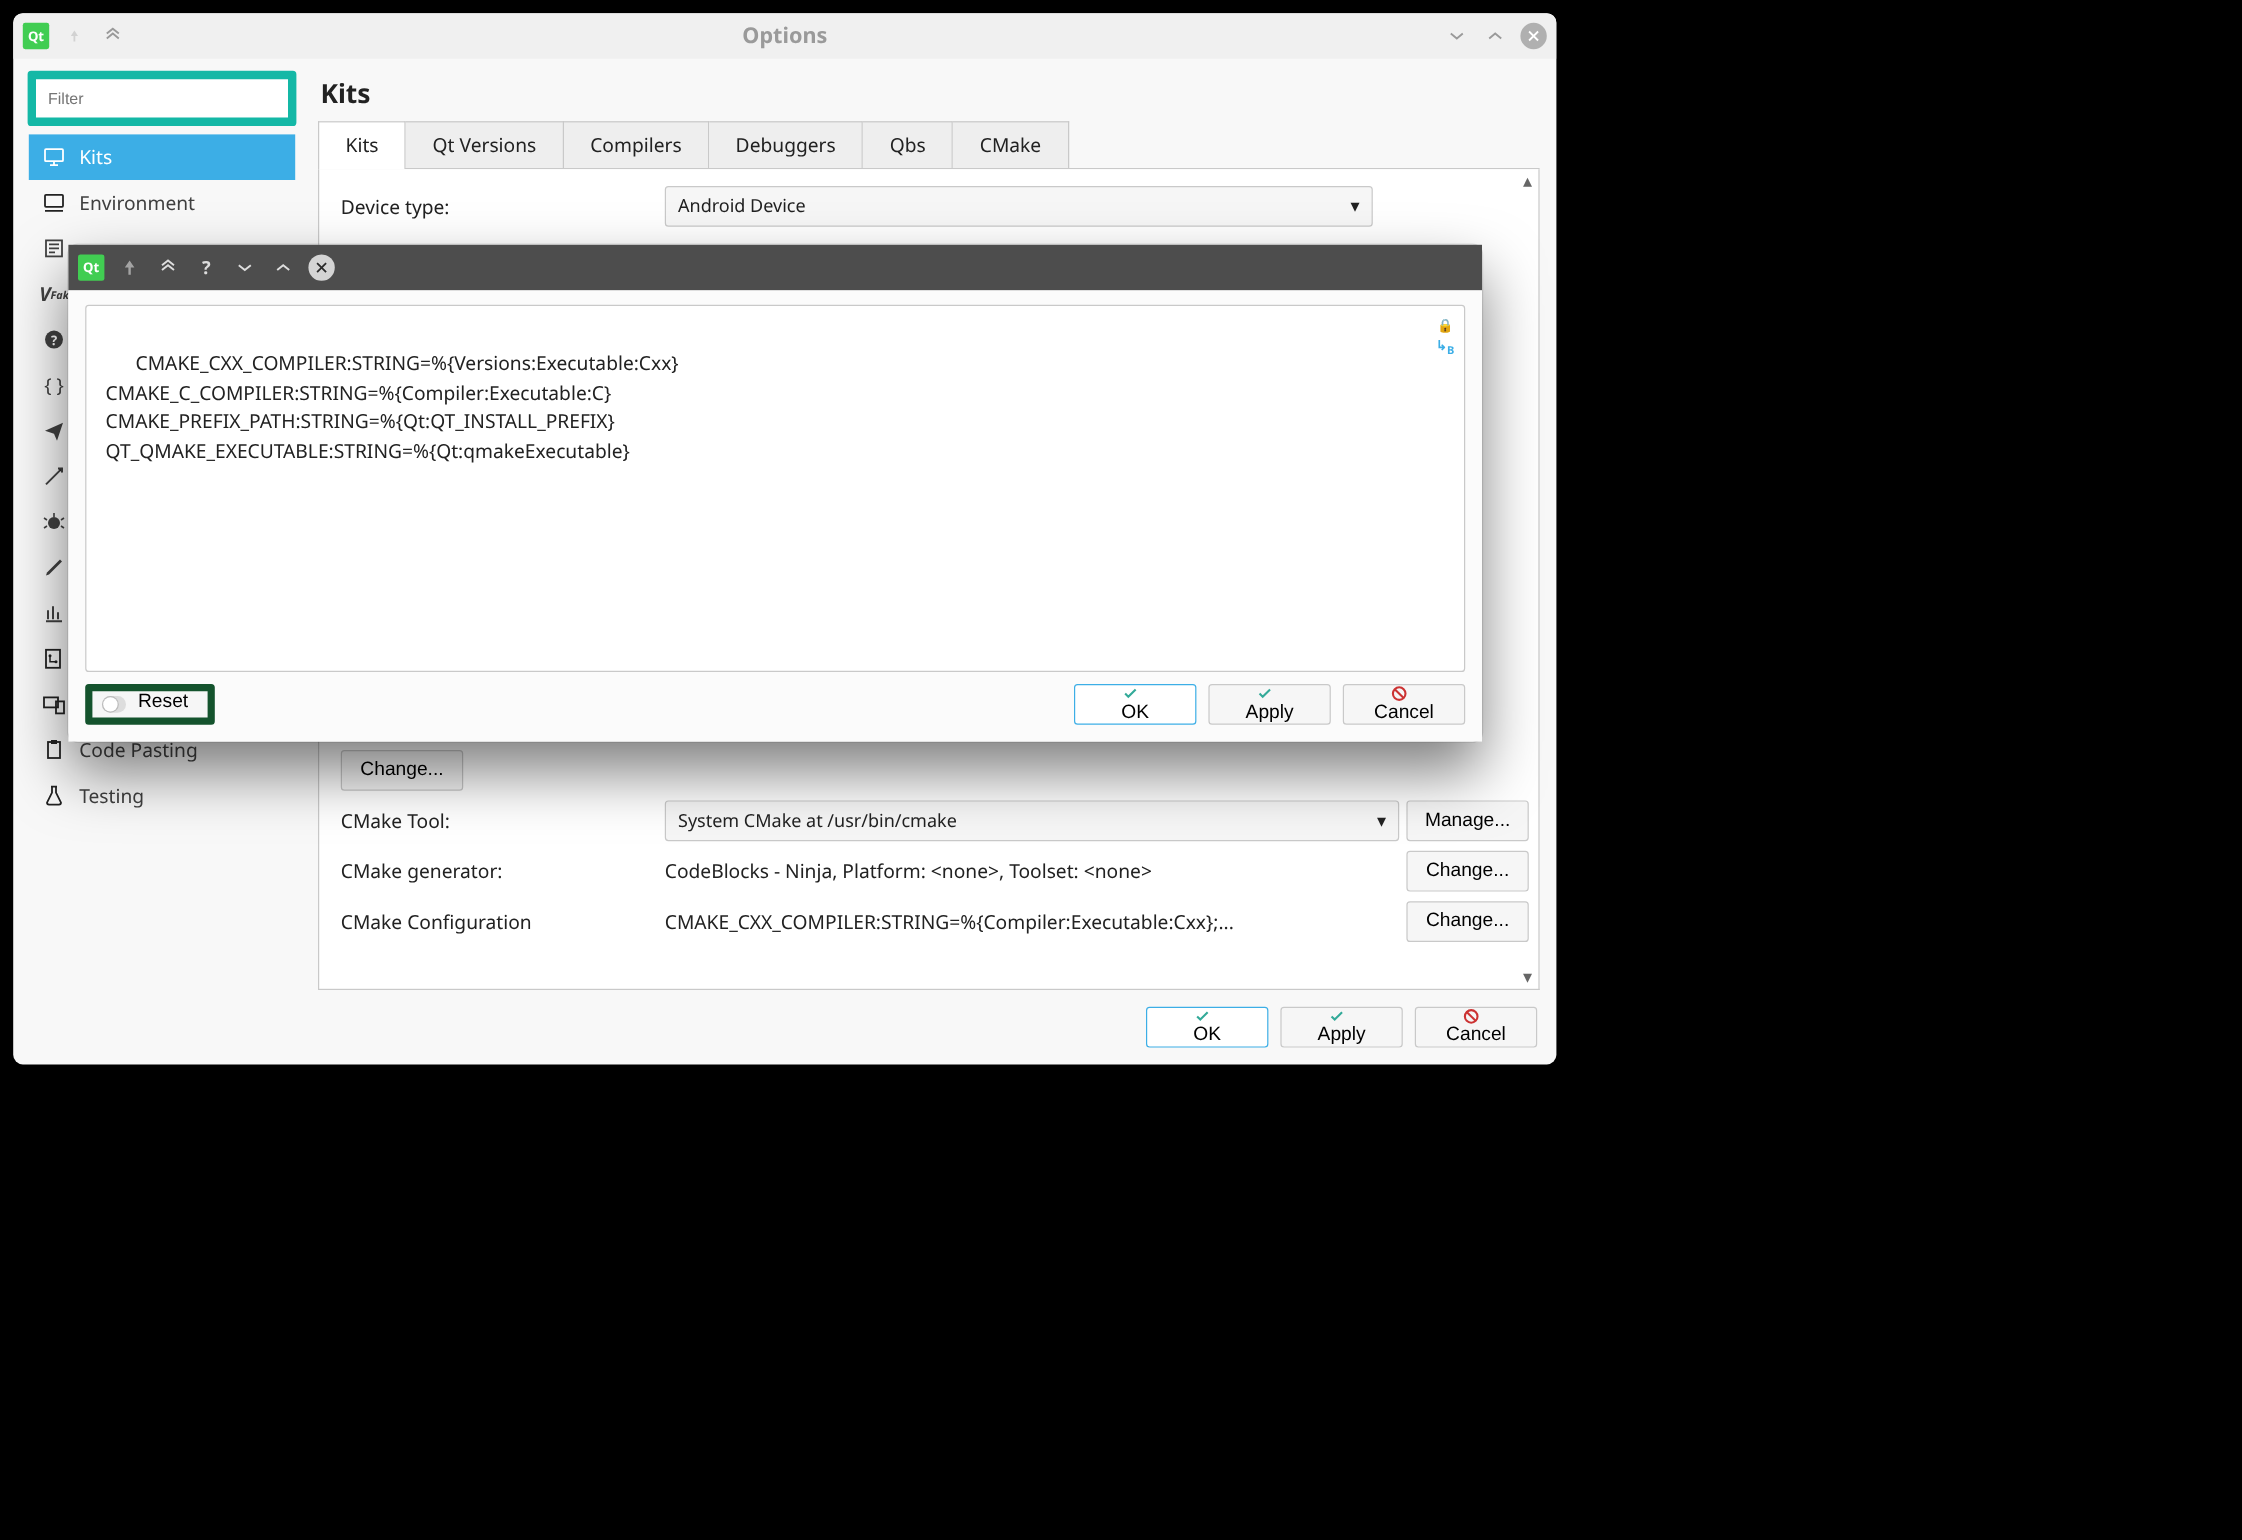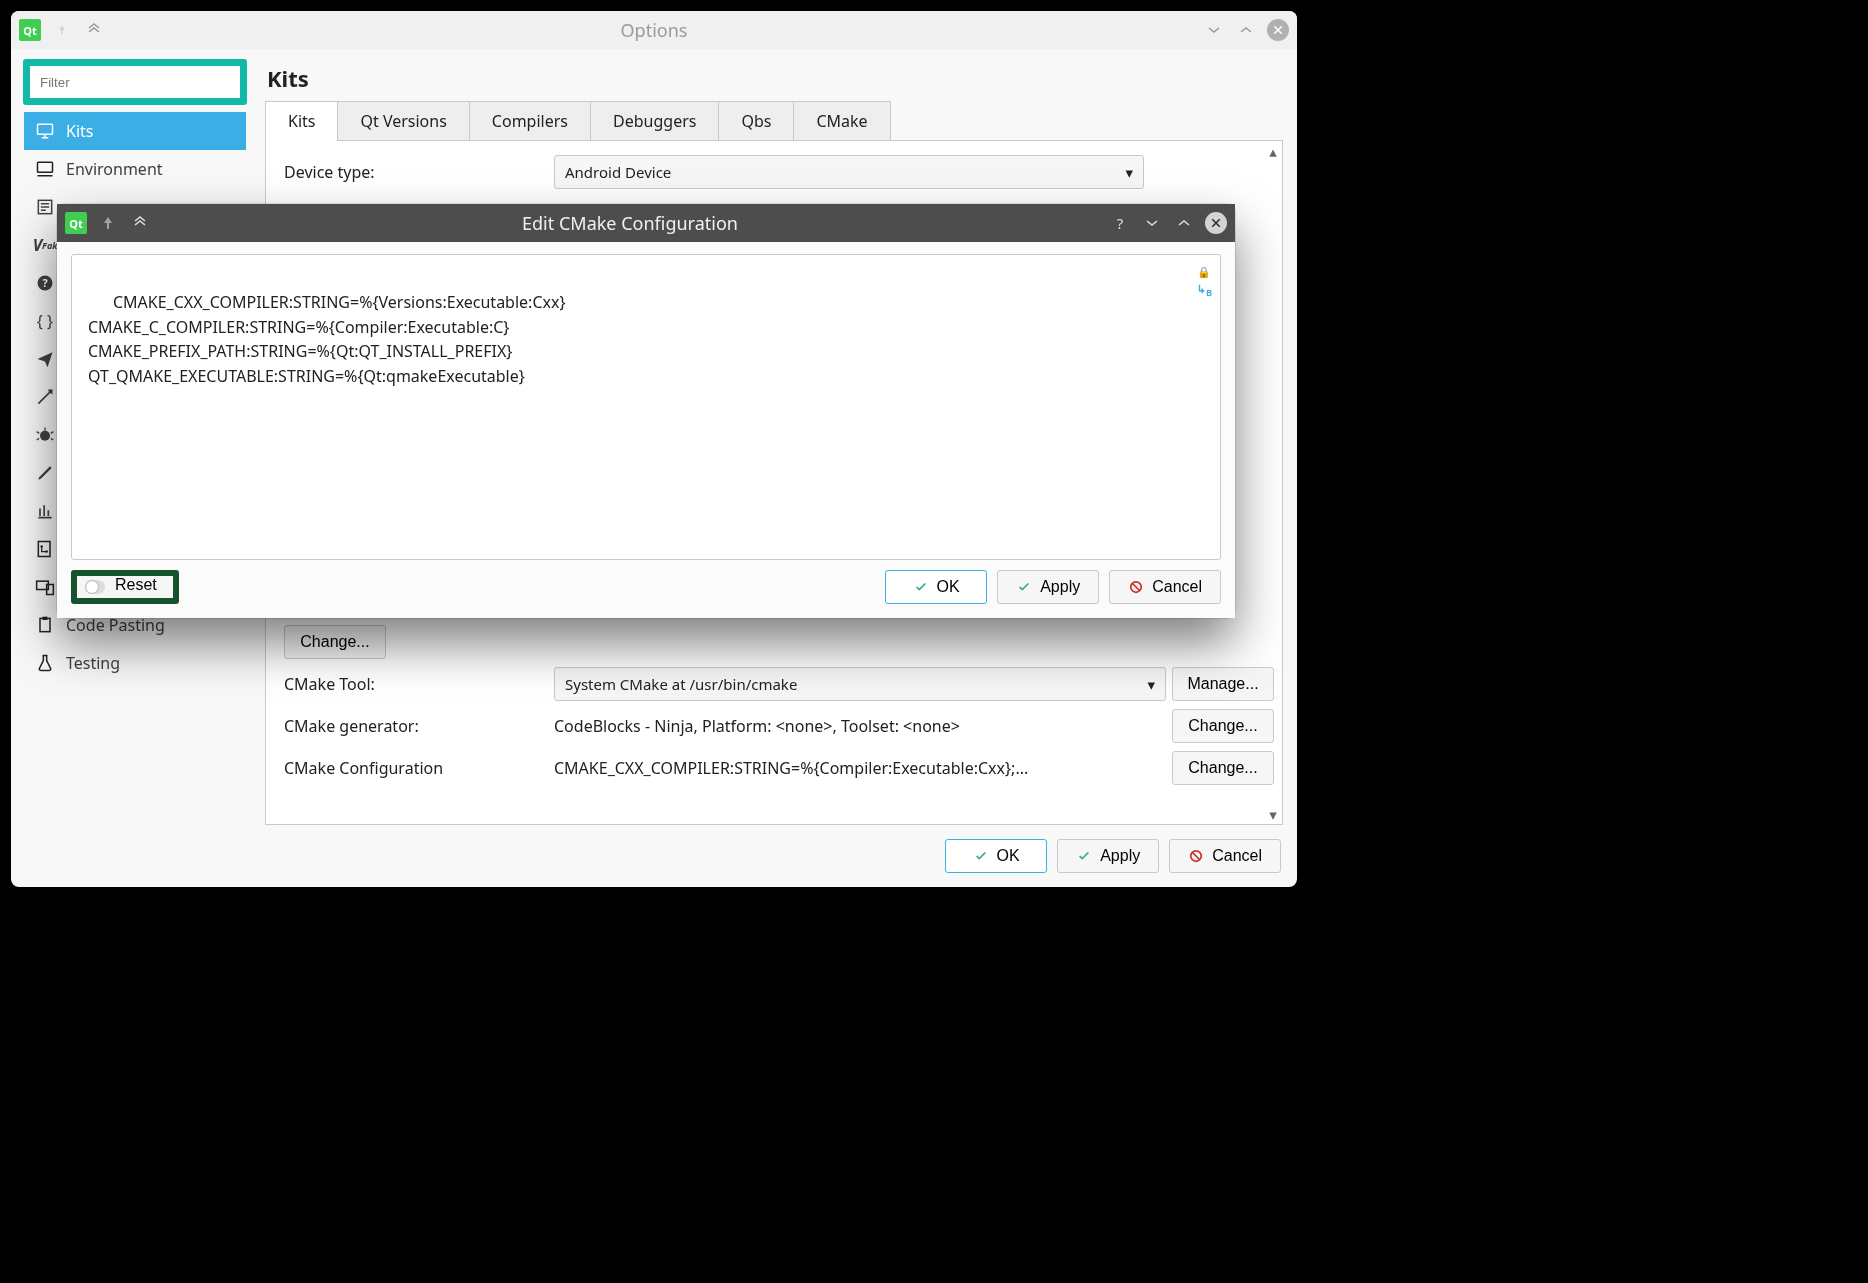--- a/index.html
+++ b/index.html
@@ -24,20 +24,21 @@
     left: 11px; top: 11px;
     width: 1286px; height: 876px;
     overflow: hidden;
   }
   .titlebar {
     display: flex;
     align-items: center;
     height: 38px;
     padding: 0 8px;
     gap: 10px;
+    font-weight: bold;
   }
   .titlebar-gray { background: #f0f0f0; color: #9a9a9a; }
   .titlebar-dark { background: #4d4d4d; color: #f0f0f0; }
   .qt-icon {
     width: 22px; height: 22px;
     background: #41cd52;
     display: inline-flex; align-items: center; justify-content: center;
     border-radius: 2px; font-weight: bold; font-size: 11px; color: #fff;
     position: relative;
   }
@@ -118,21 +119,21 @@
     flex:1; height:34px; border:1px solid #c9c9c9; border-radius:3px;
     background:#f6f6f6; display:flex; align-items:center; padding:0 10px;
     justify-content:space-between;
   }
   .val-text { flex:1; font-size:16px; }
   .btn {
     height:34px; min-width:102px; padding:0 14px; border:1px solid #c9c9c9;
     border-radius:3px; background:#f6f6f6; display:inline-flex; align-items:center; justify-content:center;
     font-size:16px;
   }
-  .btn.pill { padding: 0 18px; }
+  .btn.pill { padding: 0 18px; flex-direction: column; }
   .btn.primary { border-color:#3caee6; background:#fff; }
   .btn-ico { width:16px; height:16px; margin-right:8px; display:inline-flex; align-items:center; justify-content:center; }
 
   .button-bar {
     display:flex; gap:10px; justify-content:flex-end;
     padding: 14px 2px 0 2px;
   }
 
   
   .win-modal {
@@ -427,21 +428,20 @@
     <span class="tb-ctl" style="color:#ddd;">
       <svg viewBox="0 0 16 16" width="16" height="16">
           <path d="M8 2l4 6h-3v6h-2V8H4z" fill="currentColor" opacity="0.6"></path>
         </svg>
     </span>
     <span class="tb-ctl" style="color:#ddd;">
       <svg viewBox="0 0 16 16" width="16" height="16">
           <path d="M3 10l5-4 5 4M3 6l5-4 5 4" fill="none" stroke="currentColor" stroke-width="1.6"></path>
         </svg>
     </span>
-    <span class="tb-title">Edit CMake Configuration</span>
     <span class="tb-ctl" style="color:#ddd;">?</span>
     <span class="tb-ctl" style="color:#ddd;">
       <svg viewBox="0 0 16 16" width="16" height="16">
           <path d="M3 6l5 4 5-4" fill="none" stroke="currentColor" stroke-width="1.6"></path>
         </svg>
     </span>
     <span class="tb-ctl" style="color:#ddd;">
       <svg viewBox="0 0 16 16" width="16" height="16">
           <path d="M3 10l5-4 5 4" fill="none" stroke="currentColor" stroke-width="1.6"></path>
         </svg>

